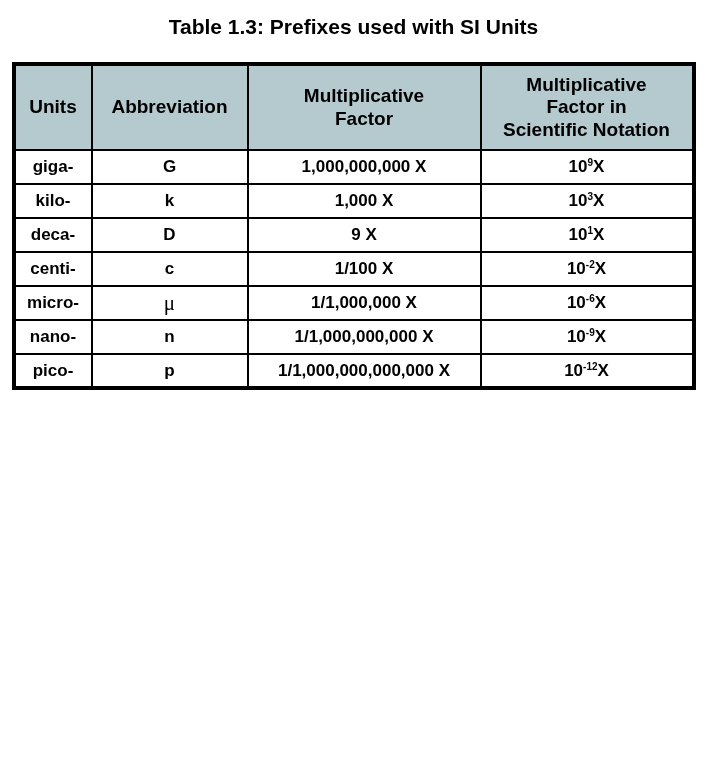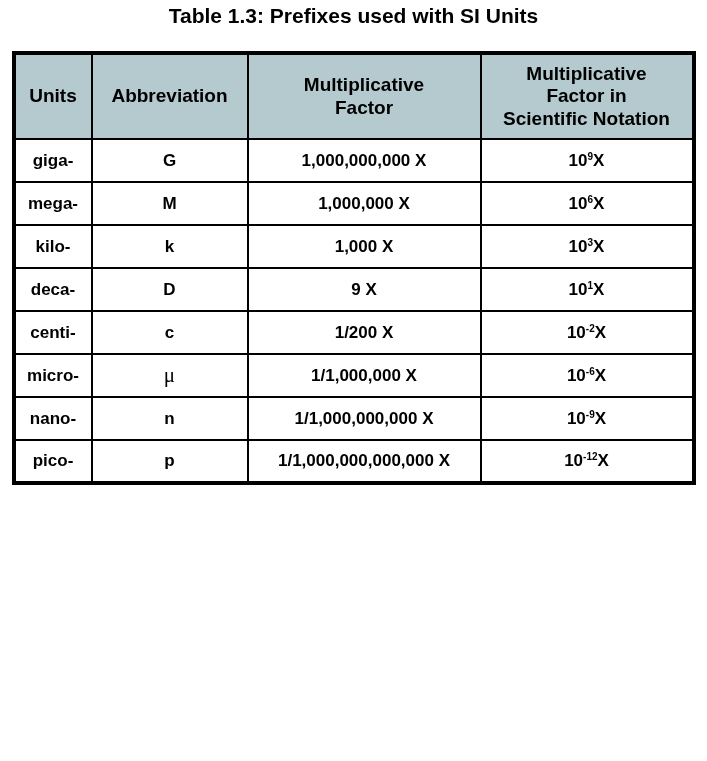--- a/index.html
+++ b/index.html
@@ -8,21 +8,21 @@
     width: 707px;
     height: 761px;
     background: #ffffff;
     color: #000000;
     font-family: "Liberation Sans", sans-serif;
   }
   .page-title {
     text-align: center;
     font-weight: bold;
     font-size: 21px;
-    padding-top: 4px;
+    padding-top: 15px;
   }
   table.si-table {
     border-collapse: collapse;
     table-layout: fixed;
     margin: 23px auto 0 auto;
     border: 4px solid #000000;
   }
   .si-table th, .si-table td {
     border: 2px solid #000000;
     text-align: center;
@@ -33,21 +33,21 @@
   }
   .si-table th {
     background: #b4cacf;
     font-size: 19px;
     line-height: 1.18;
     height: 86px;
     white-space: pre-line;
   }
   .si-table td {
     font-size: 17px;
-    height: 43px;
+    height: 34px;
     background: #ffffff;
   }
   td.mu {
     font-family: "Liberation Serif", serif;
     font-weight: normal;
     font-size: 21px;
   }
   sup.exp {
     font-size: 10px;
     vertical-align: 6px;
@@ -78,41 +78,35 @@
     </tr>
   </thead>
   <tbody>
     <tr>
       <td>giga-</td>
       <td>G</td>
       <td>1,000,000,000 X</td>
       <td><span>10</span><sup class="exp">9</sup><span>X</span></td>
     </tr>
     <tr>
-      <td>mega-</td>
-      <td>M</td>
-      <td>1,000,000 X</td>
-      <td><span>10</span><sup class="exp">6</sup><span>X</span></td>
-    </tr>
-    <tr>
       <td>kilo-</td>
       <td>k</td>
       <td>1,000 X</td>
       <td><span>10</span><sup class="exp">3</sup><span>X</span></td>
     </tr>
     <tr>
       <td>deca-</td>
       <td>D</td>
       <td>9 X</td>
       <td><span>10</span><sup class="exp">1</sup><span>X</span></td>
     </tr>
     <tr>
       <td>centi-</td>
       <td>c</td>
-      <td>1/200 X</td>
+      <td>1/100 X</td>
       <td><span>10</span><sup class="exp">-2</sup><span>X</span></td>
     </tr>
     <tr>
       <td>micro-</td>
       <td class="mu">μ</td>
       <td>1/1,000,000 X</td>
       <td><span>10</span><sup class="exp">-6</sup><span>X</span></td>
     </tr>
     <tr>
       <td>nano-</td>

